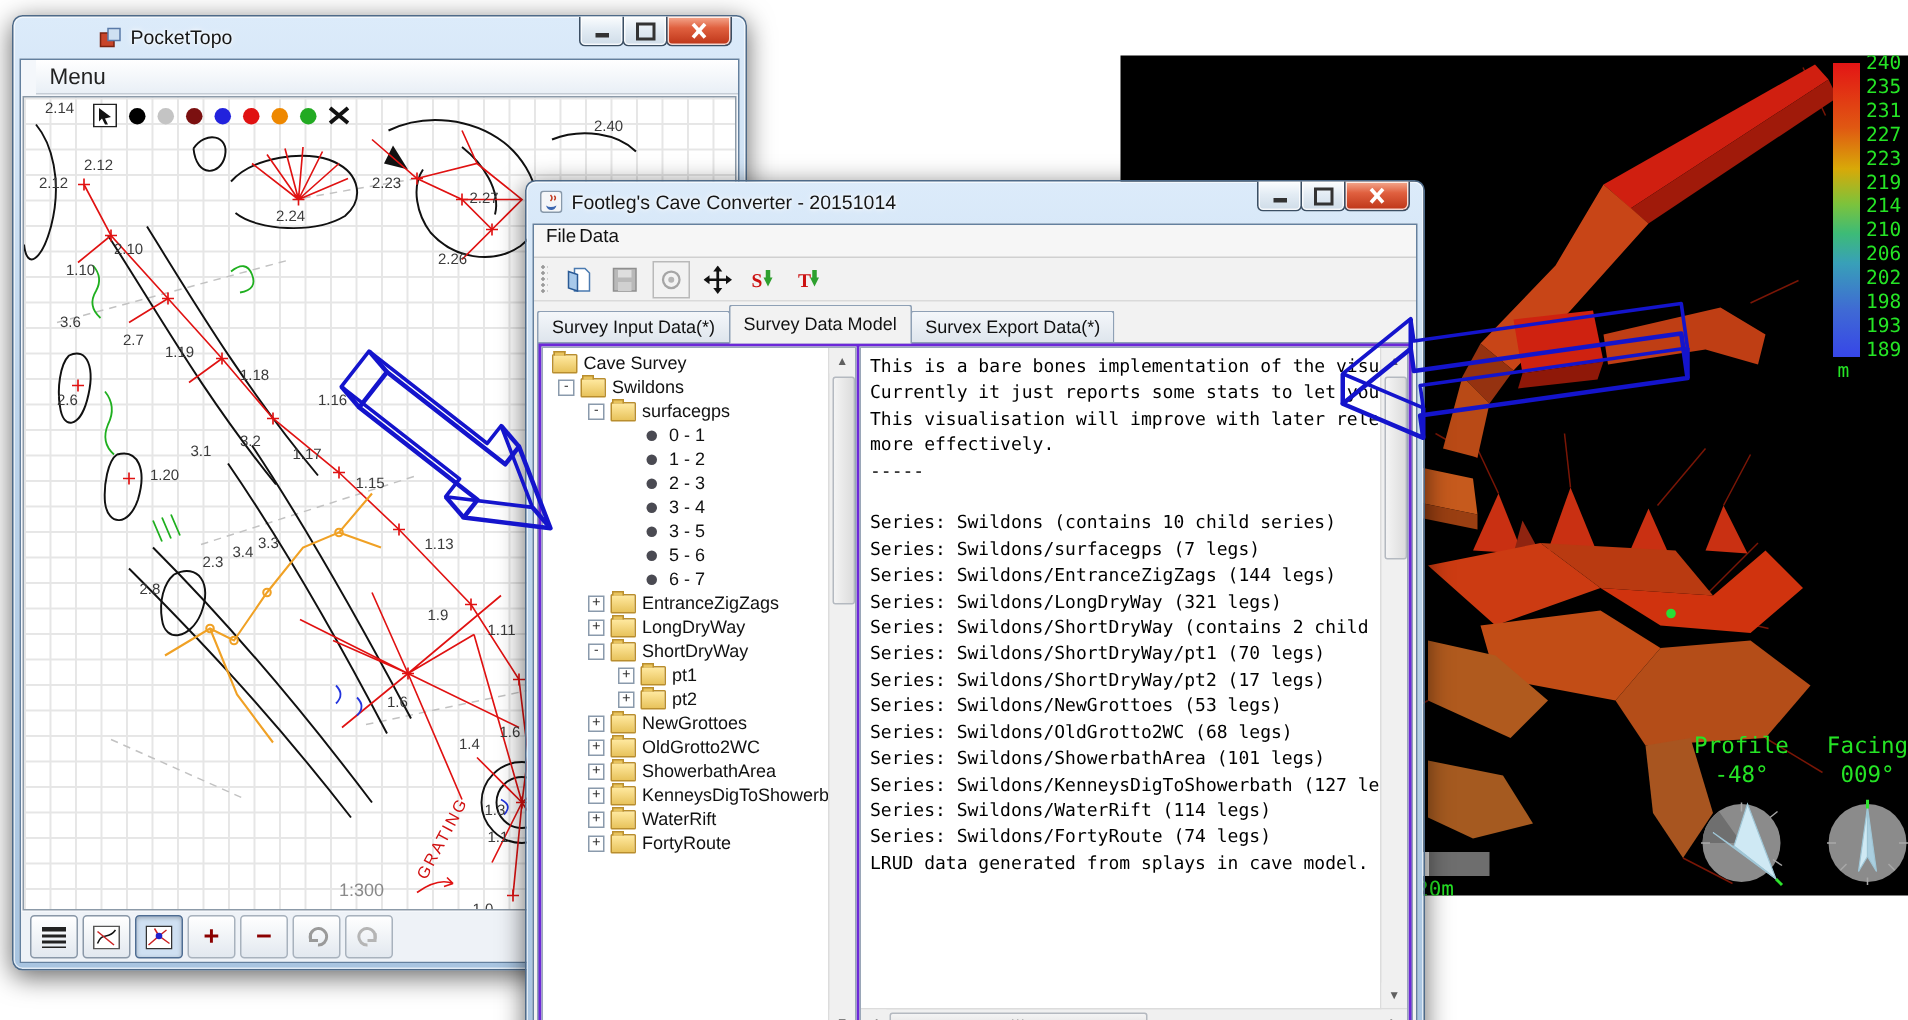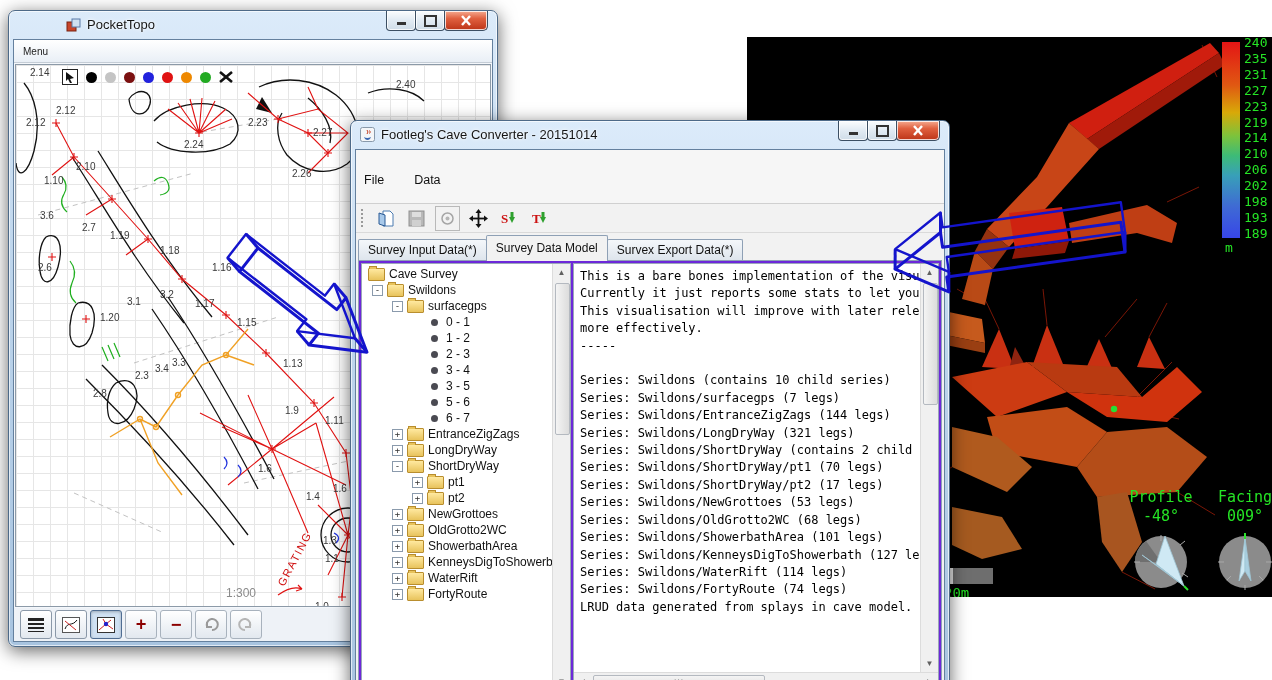--- a/index.html
+++ b/index.html
@@ -19,41 +19,41 @@
       box-shadow:inset 0 0 0 1px rgba(255,255,255,.8);}
   .cb.close{width:42px;background:linear-gradient(#f5ab91,#e0603f 40%,#bd3417);border-radius:0 0 5px 4px;}
   .gl-min{width:9px;height:3px;background:#333;margin-top:6px;}
   .gl-max{width:9px;height:8px;border:2px solid #333;background:transparent;}
 
   
   #pockettopo{left:8px;top:10px;width:440px;height:635px;z-index:2;padding-left:48px;}
   .pt-body{position:absolute;left:4px;right:4px;top:28px;bottom:4px;background:#f4f7fb;
       border:1px solid #64809e;display:flex;flex-direction:column;}
   .pt-menubar{height:22px;background:linear-gradient(#ffffff,#e9eff6);border-bottom:1px solid #c5cdd6;
-      display:flex;align-items:center;padding:0 9px;font-size:10px;color:#222;}
+      display:flex;align-items:center;padding:0 9px;font-size:15px;color:#222;margin-left:10px;}
   .pt-map{position:relative;flex:1;background:#fff;border:1px solid #8c9aa8;margin:1px;overflow:hidden;
       background-image:linear-gradient(#e6e6e6 1px,transparent 1px),linear-gradient(90deg,#e6e6e6 1px,transparent 1px);
       background-size:17px 17px;}
   .pt-toolbar{height:33px;display:flex;align-items:center;gap:3px;padding:0 6px;background:#eef2f7;}
   .ptb{width:30px;height:27px;border:1px solid #8a98a8;border-radius:3px;background:linear-gradient(#ffffff,#e2e8ef);
       display:flex;align-items:center;justify-content:center;font-weight:bold;}
   .ptb.pressed{background:#cfe0f2;border:1px solid #4f6d92;box-shadow:inset 0 1px 3px rgba(0,0,0,.25);}
   .ptb.flat{border:1px solid #a8b2bd;}
   .plusminus{color:#8b0000;font-size:17px;line-height:1;font-family:"DejaVu Sans Mono",monospace;}
   .palette{position:absolute;left:46px;top:4px;display:flex;align-items:center;gap:8px;z-index:5;}
   .dot{width:11px;height:11px;border-radius:50%;display:inline-block;}
   .slabel{position:absolute;font-size:10px;color:#3a3a3a;white-space:nowrap;}
   .scale-label{position:absolute;left:188px;bottom:6px;color:#8a8a8a;font-size:12px;margin-left:22px;}
 
   
   #converter{left:350px;top:88px;width:598px;height:580px;z-index:3;margin-top:32px;}
   .cv-body{position:absolute;left:4px;right:4px;top:28px;bottom:4px;background:#f2f2f2;
       border:1px solid #64809e;display:flex;flex-direction:column;}
-  .cv-menubar{height:21px;background:#f6f6f6;border-bottom:1px solid #d0d0d0;display:flex;align-items:flex-end;
-      gap:30px;padding:16px 8px;font-size:12.5px;color:#111;}
+  .cv-menubar{height:21px;background:#f6f6f6;border-bottom:1px solid #d0d0d0;display:flex;align-items:flex-start;
+      gap:2px;padding:0 8px;font-size:12.5px;color:#111;}
   .cv-toolbar{height:28px;background:#f2f2f2;border-bottom:1px solid #dadada;display:flex;align-items:center;gap:6px;padding:0 4px;}
   .drag-handle{width:5px;height:20px;margin-right:2px;
       background-image:radial-gradient(#9a9a9a 1px,transparent 1.3px);background-size:4px 4px;}
   .tbtn{width:23px;height:23px;display:flex;align-items:center;justify-content:center;border:1px solid transparent;}
   .tbtn.boxed{border:1px solid #b9b9b9;}
   .cv-tabs{display:flex;align-items:flex-end;padding:4px 2px 0 2px;height:24px;}
   .tab{font-size:12px;color:#111;padding:3px 9px 4px 9px;border:1px solid #8ea0b5;border-bottom:none;
       background:linear-gradient(#f4f7fa,#dde4ec);margin-right:-1px;border-radius:2px 2px 0 0;height:14px;}
   .tab.active{background:#f2f2f2;padding-top:5px;height:16px;position:relative;z-index:2;margin-top:-2px;}
   .cv-content{flex:1;border:1px solid #8ea0b5;margin:-1px 2px 2px 2px;background:#6d28d9;display:flex;overflow:hidden;}

